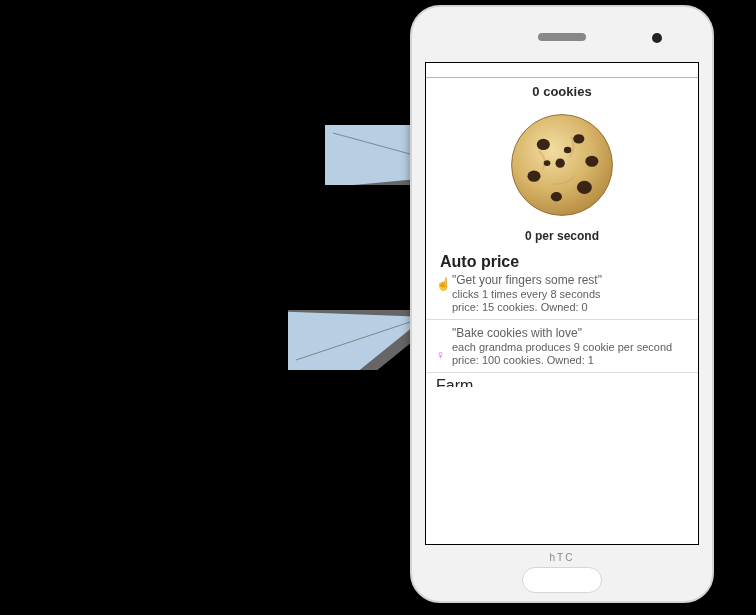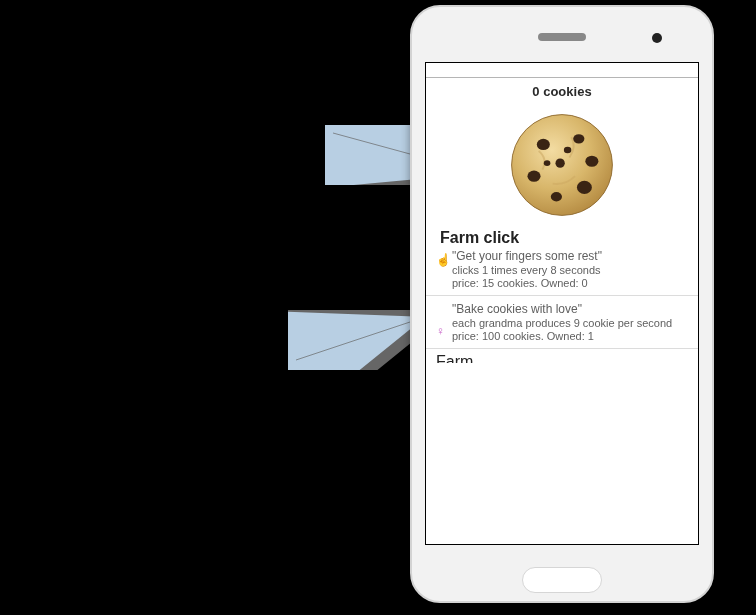--- a/index.html
+++ b/index.html
@@ -216,40 +216,42 @@
         <ellipse cx="92" cy="56" rx="7" ry="6" fill="#3a2414"></ellipse>
         <ellipse cx="84" cy="84" rx="8" ry="7" fill="#3a2414"></ellipse>
         <ellipse cx="54" cy="94" rx="6" ry="5" fill="#3a2414"></ellipse>
         <ellipse cx="30" cy="72" rx="7" ry="6" fill="#3a2414"></ellipse>
         <ellipse cx="58" cy="58" rx="5" ry="5" fill="#3a2414"></ellipse>
         <ellipse cx="66" cy="44" rx="4" ry="3.5" fill="#3a2414"></ellipse>
         <ellipse cx="44" cy="58" rx="3.5" ry="3" fill="#3a2414"></ellipse>
       </svg>
     </div>
 
+    <div class="per-second">0 per second</div>
 
     <div>
 
       <div class="upgrade">
         <div class="icon auto">☝</div>
         <div class="upgrade-body">
-          <div class="upgrade-title">Farm click</div>
+          <div class="upgrade-title">Auto price</div>
           <div class="upgrade-quote">"Get your fingers some rest"</div>
           <div class="upgrade-desc">clicks 1 times every 8 seconds</div>
           <div class="upgrade-price">price: 15 cookies. Owned: 0</div>
         </div>
       </div>
 
       <div class="upgrade">
         <div class="icon grandma">♀</div>
         <div class="upgrade-body">
           <div class="upgrade-quote">"Bake cookies with love"</div>
           <div class="upgrade-desc">each grandma produces 9 cookie per second</div>
           <div class="upgrade-price">price: 100 cookies. Owned: 1</div>
         </div>
       </div>
 
       <div class="partial-next">Farm</div>
     </div>
   </div>
 
+  <div class="phone-bottom-brand">hTC</div>
   <div class="home-button"></div>
 </div>
 
 </body></html>

